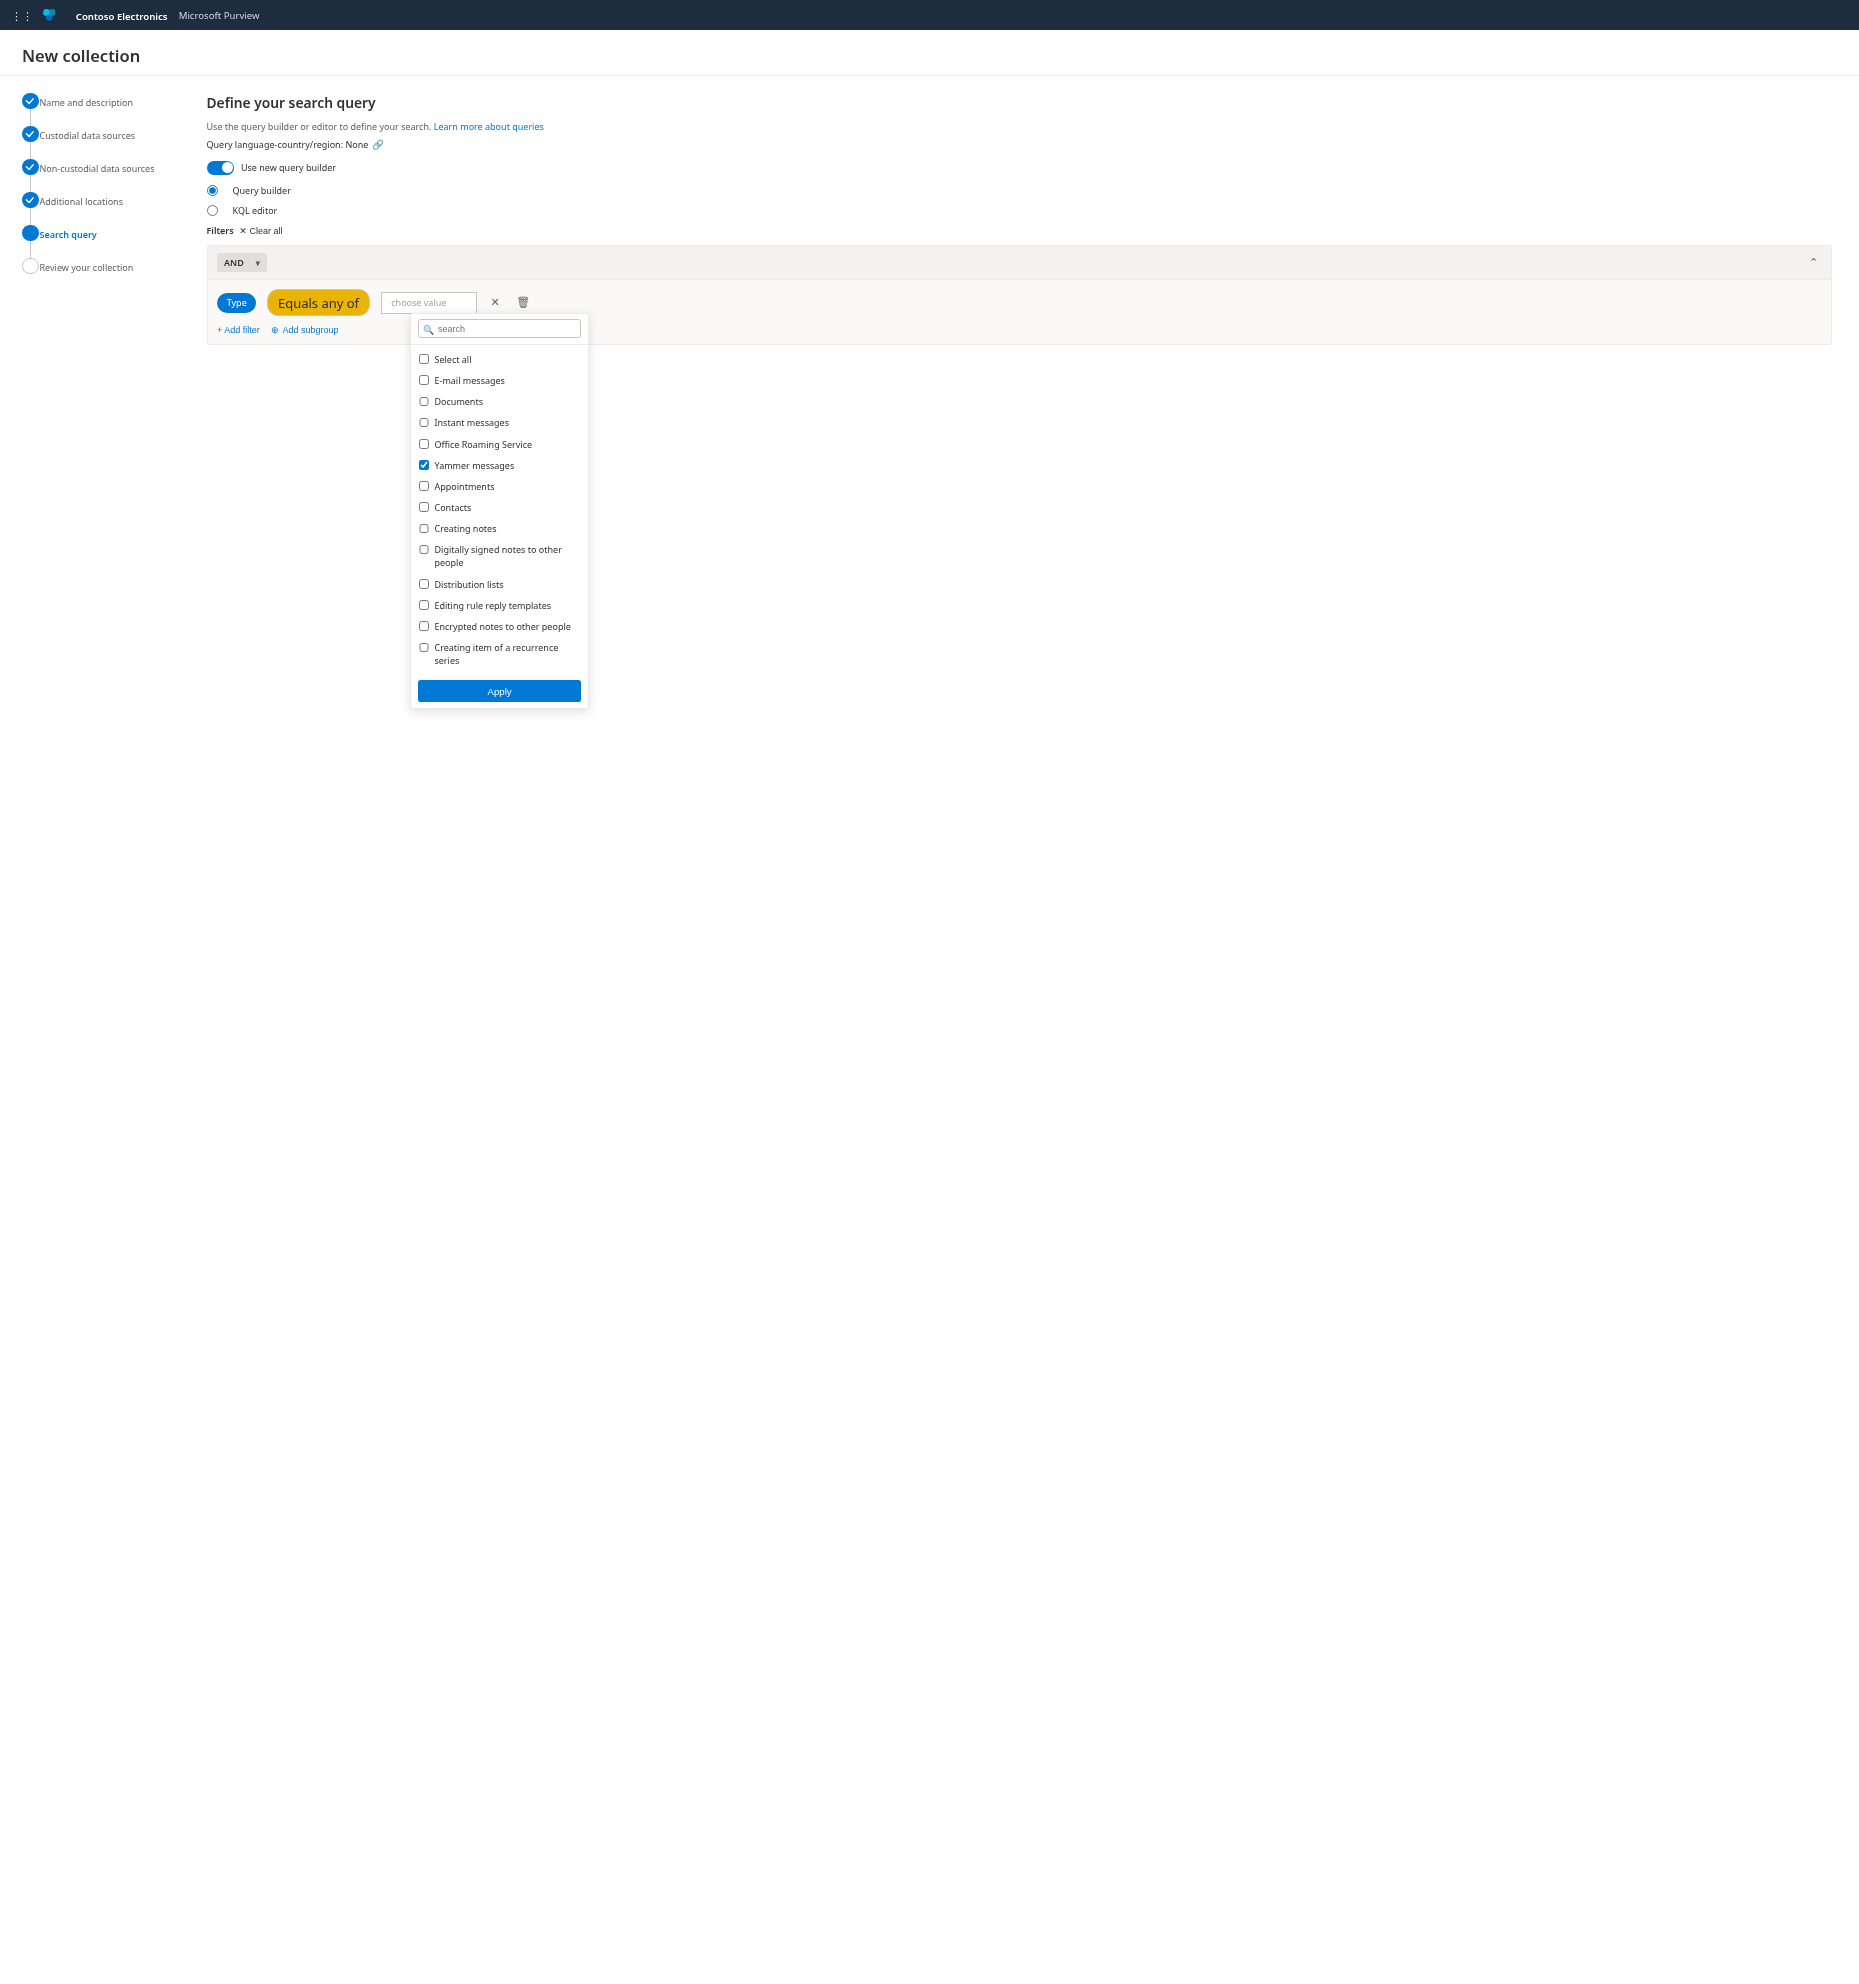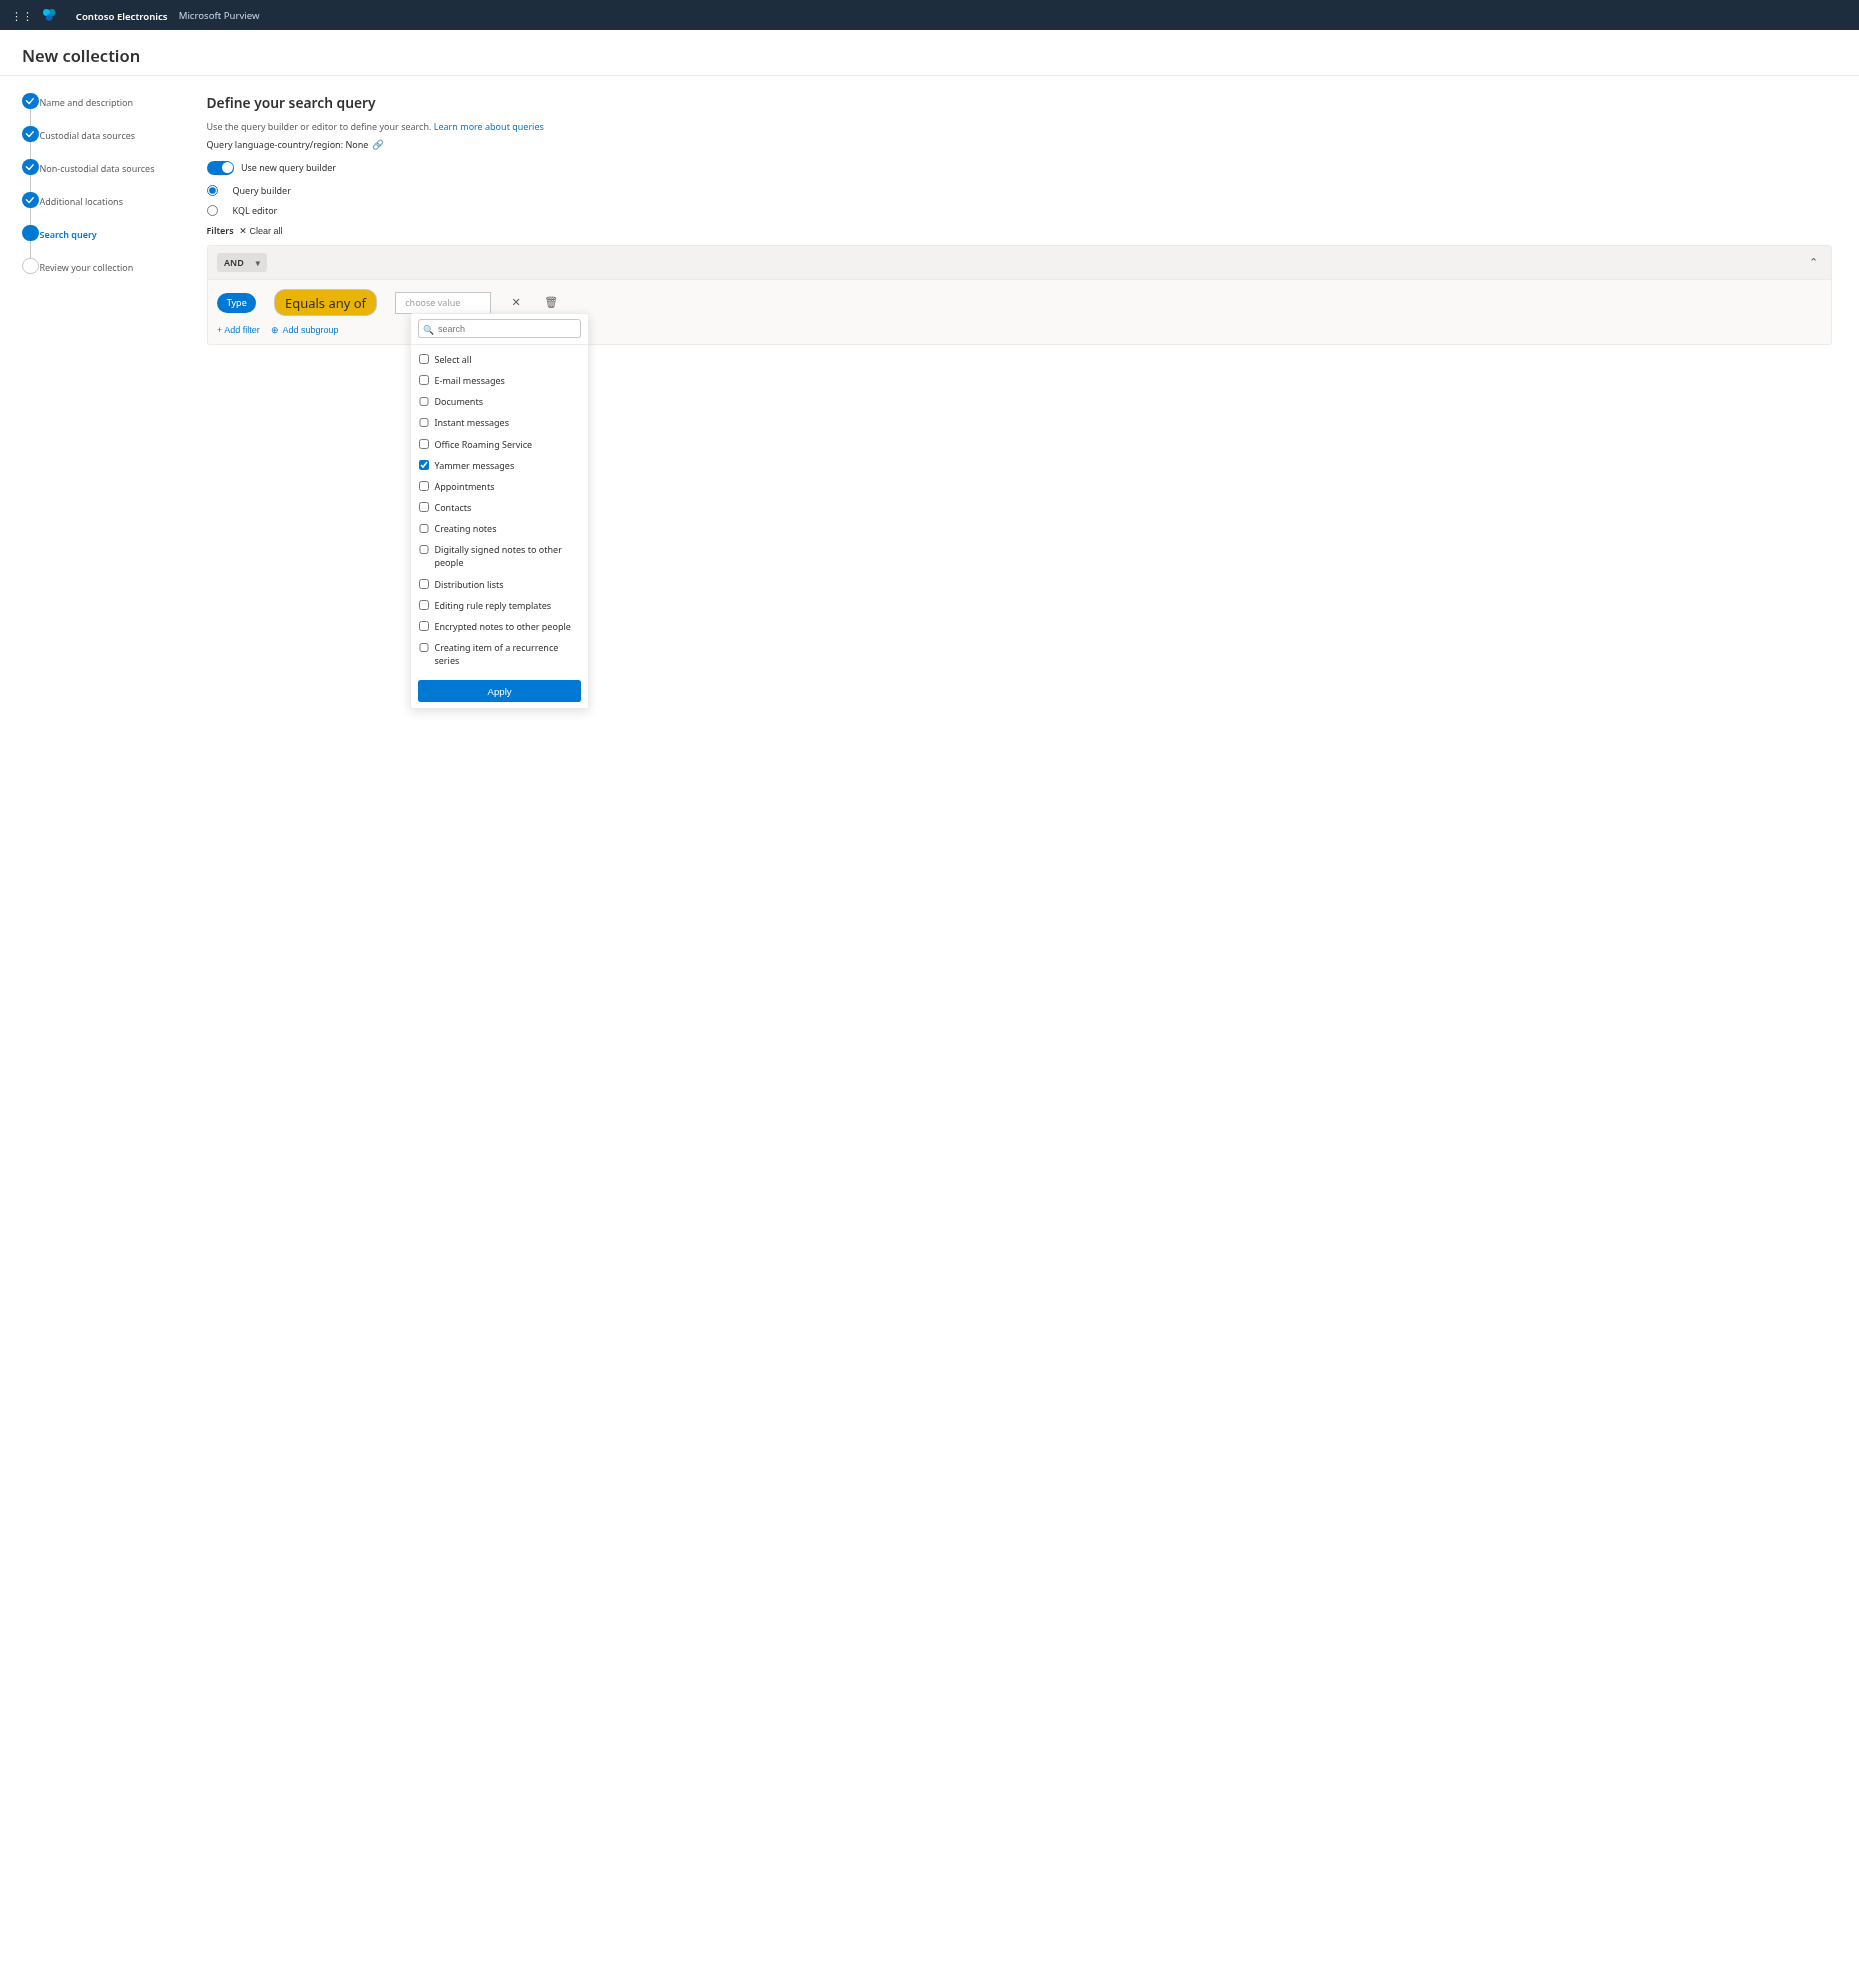--- a/index.html
+++ b/index.html
@@ -231,21 +231,21 @@
       font-size: 9px;
       font-weight: 600;
       cursor: pointer;
     }
     .qb-body {
       padding: 9.6px;
     }
     .filter-row {
       display: flex;
       align-items: center;
-      gap: 18px;
+      gap: 11px;
       position: relative;
     }
     .filter-pill {
       background: #0078d4;
       color: #fff;
       border-radius: 11px;
       padding: 3.4px 9.6px;
       font-size: 9px;
       cursor: pointer;
     }

